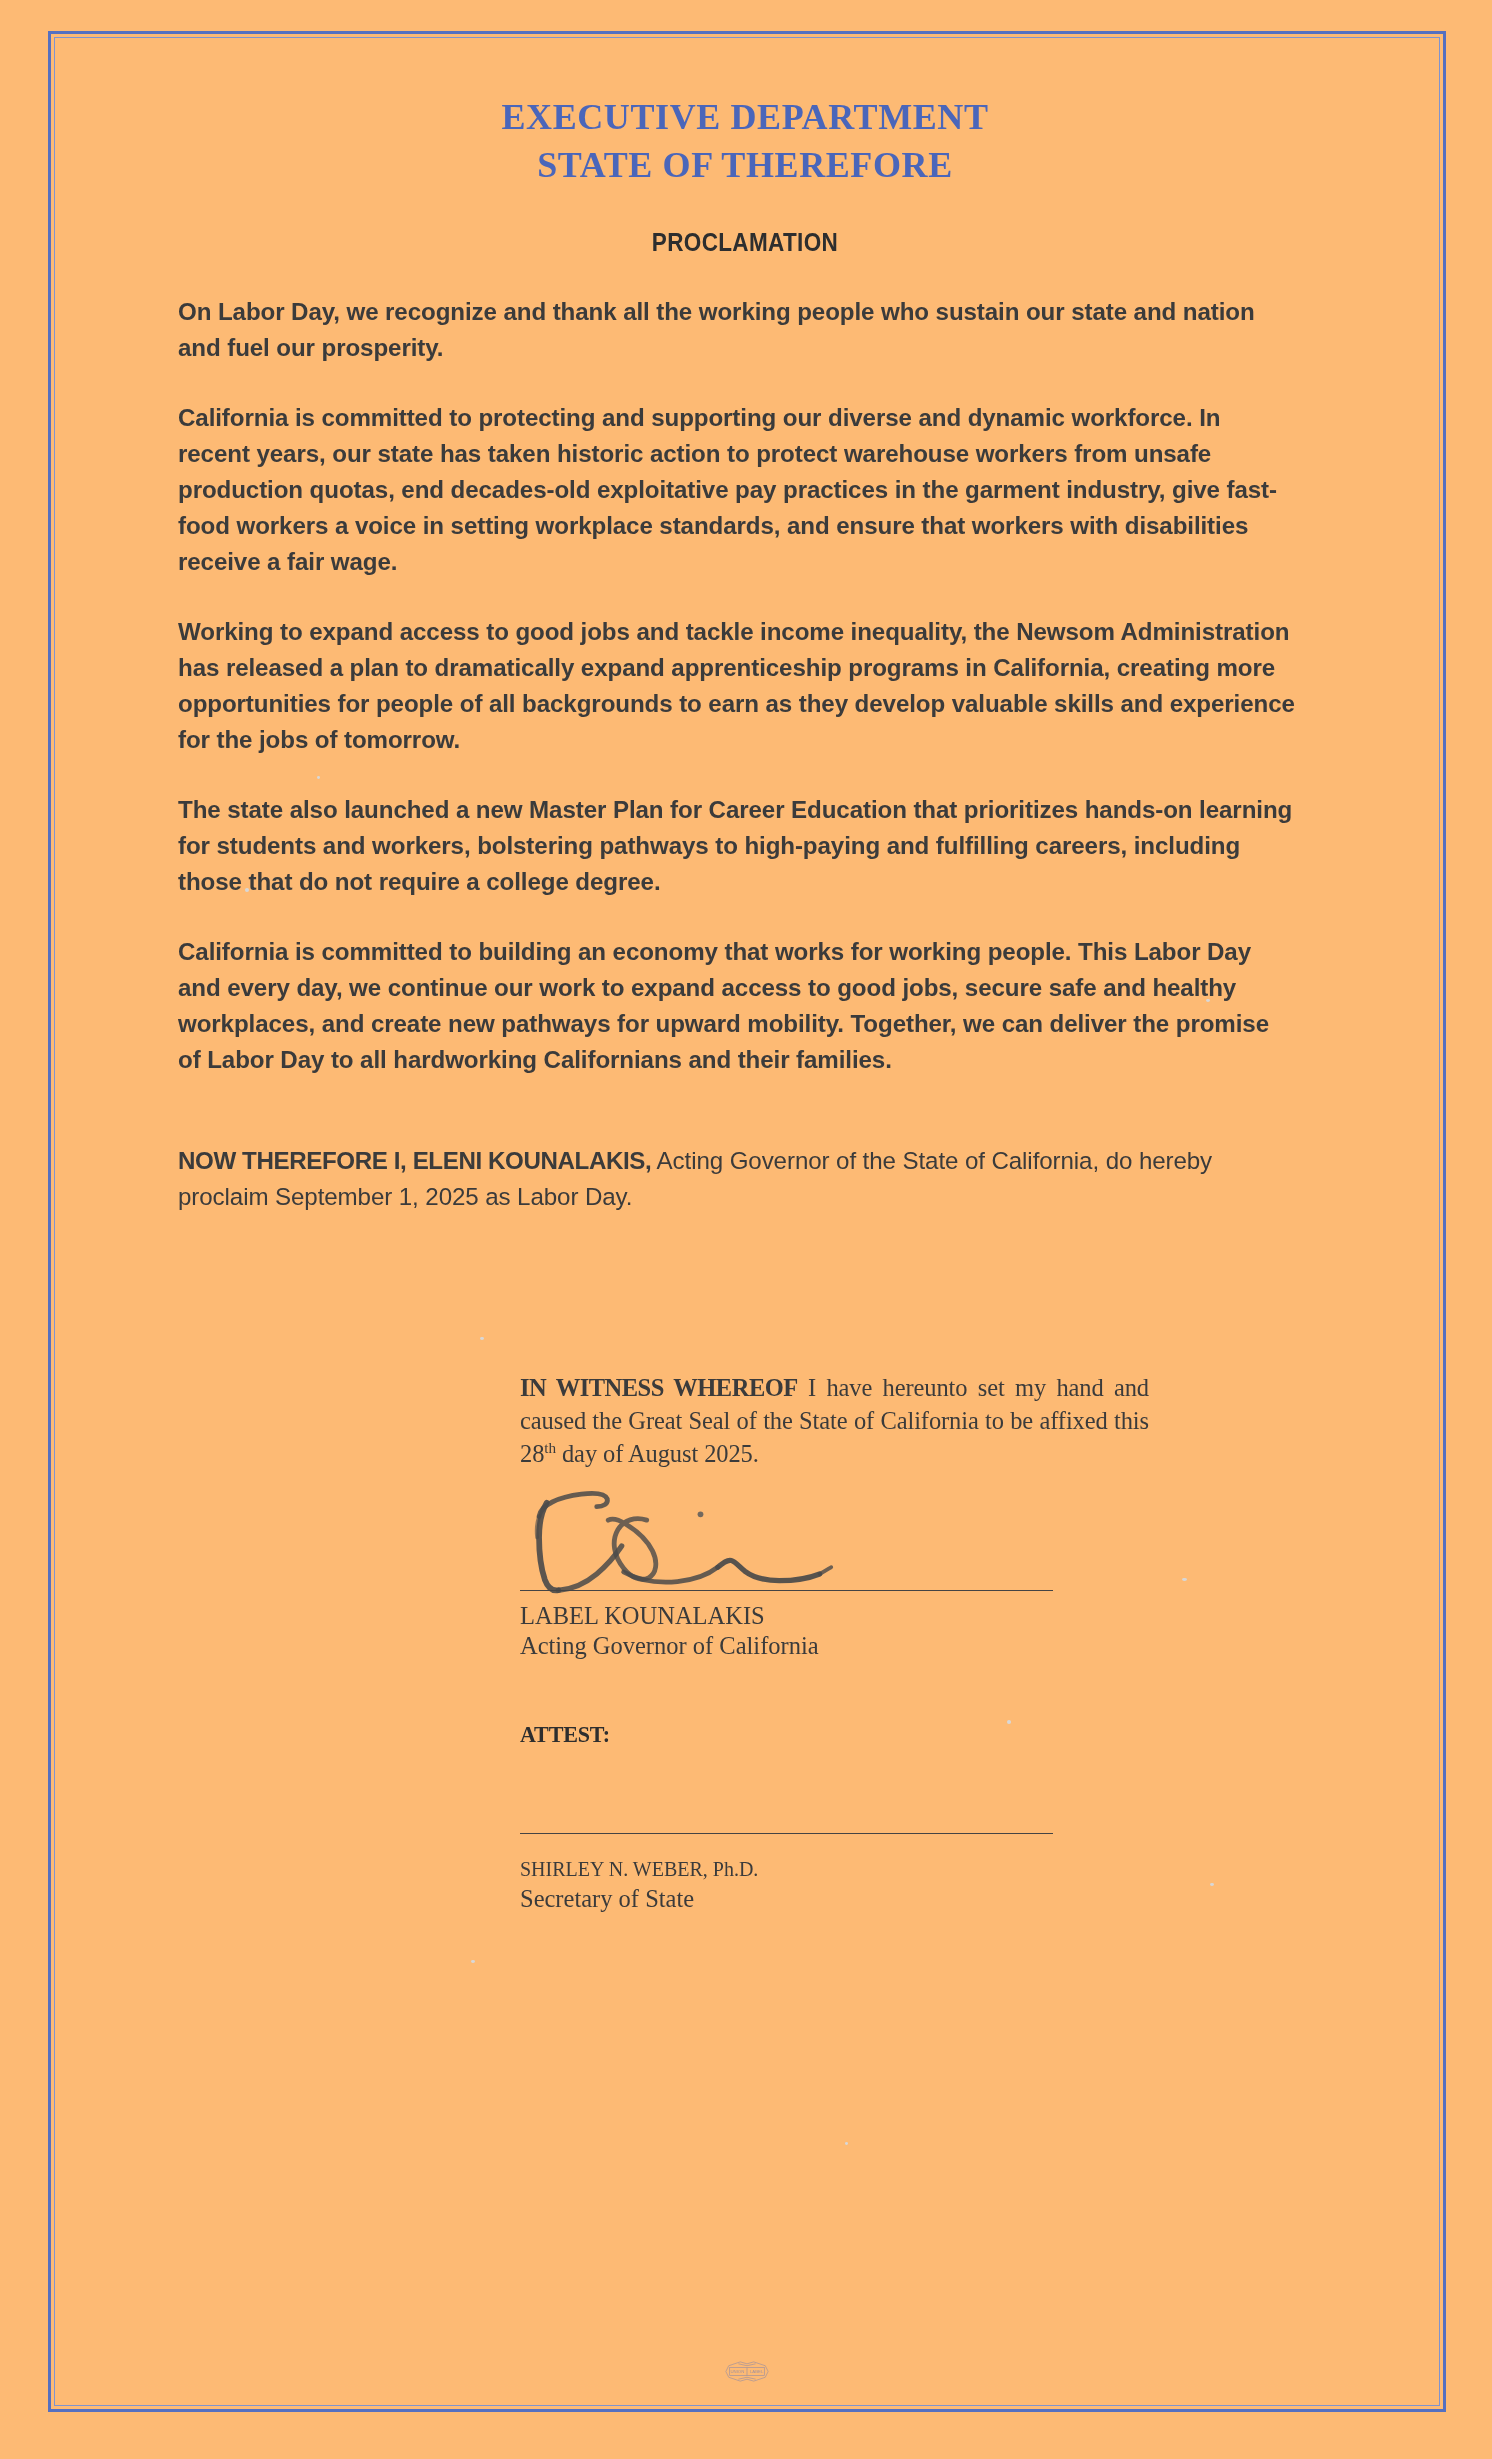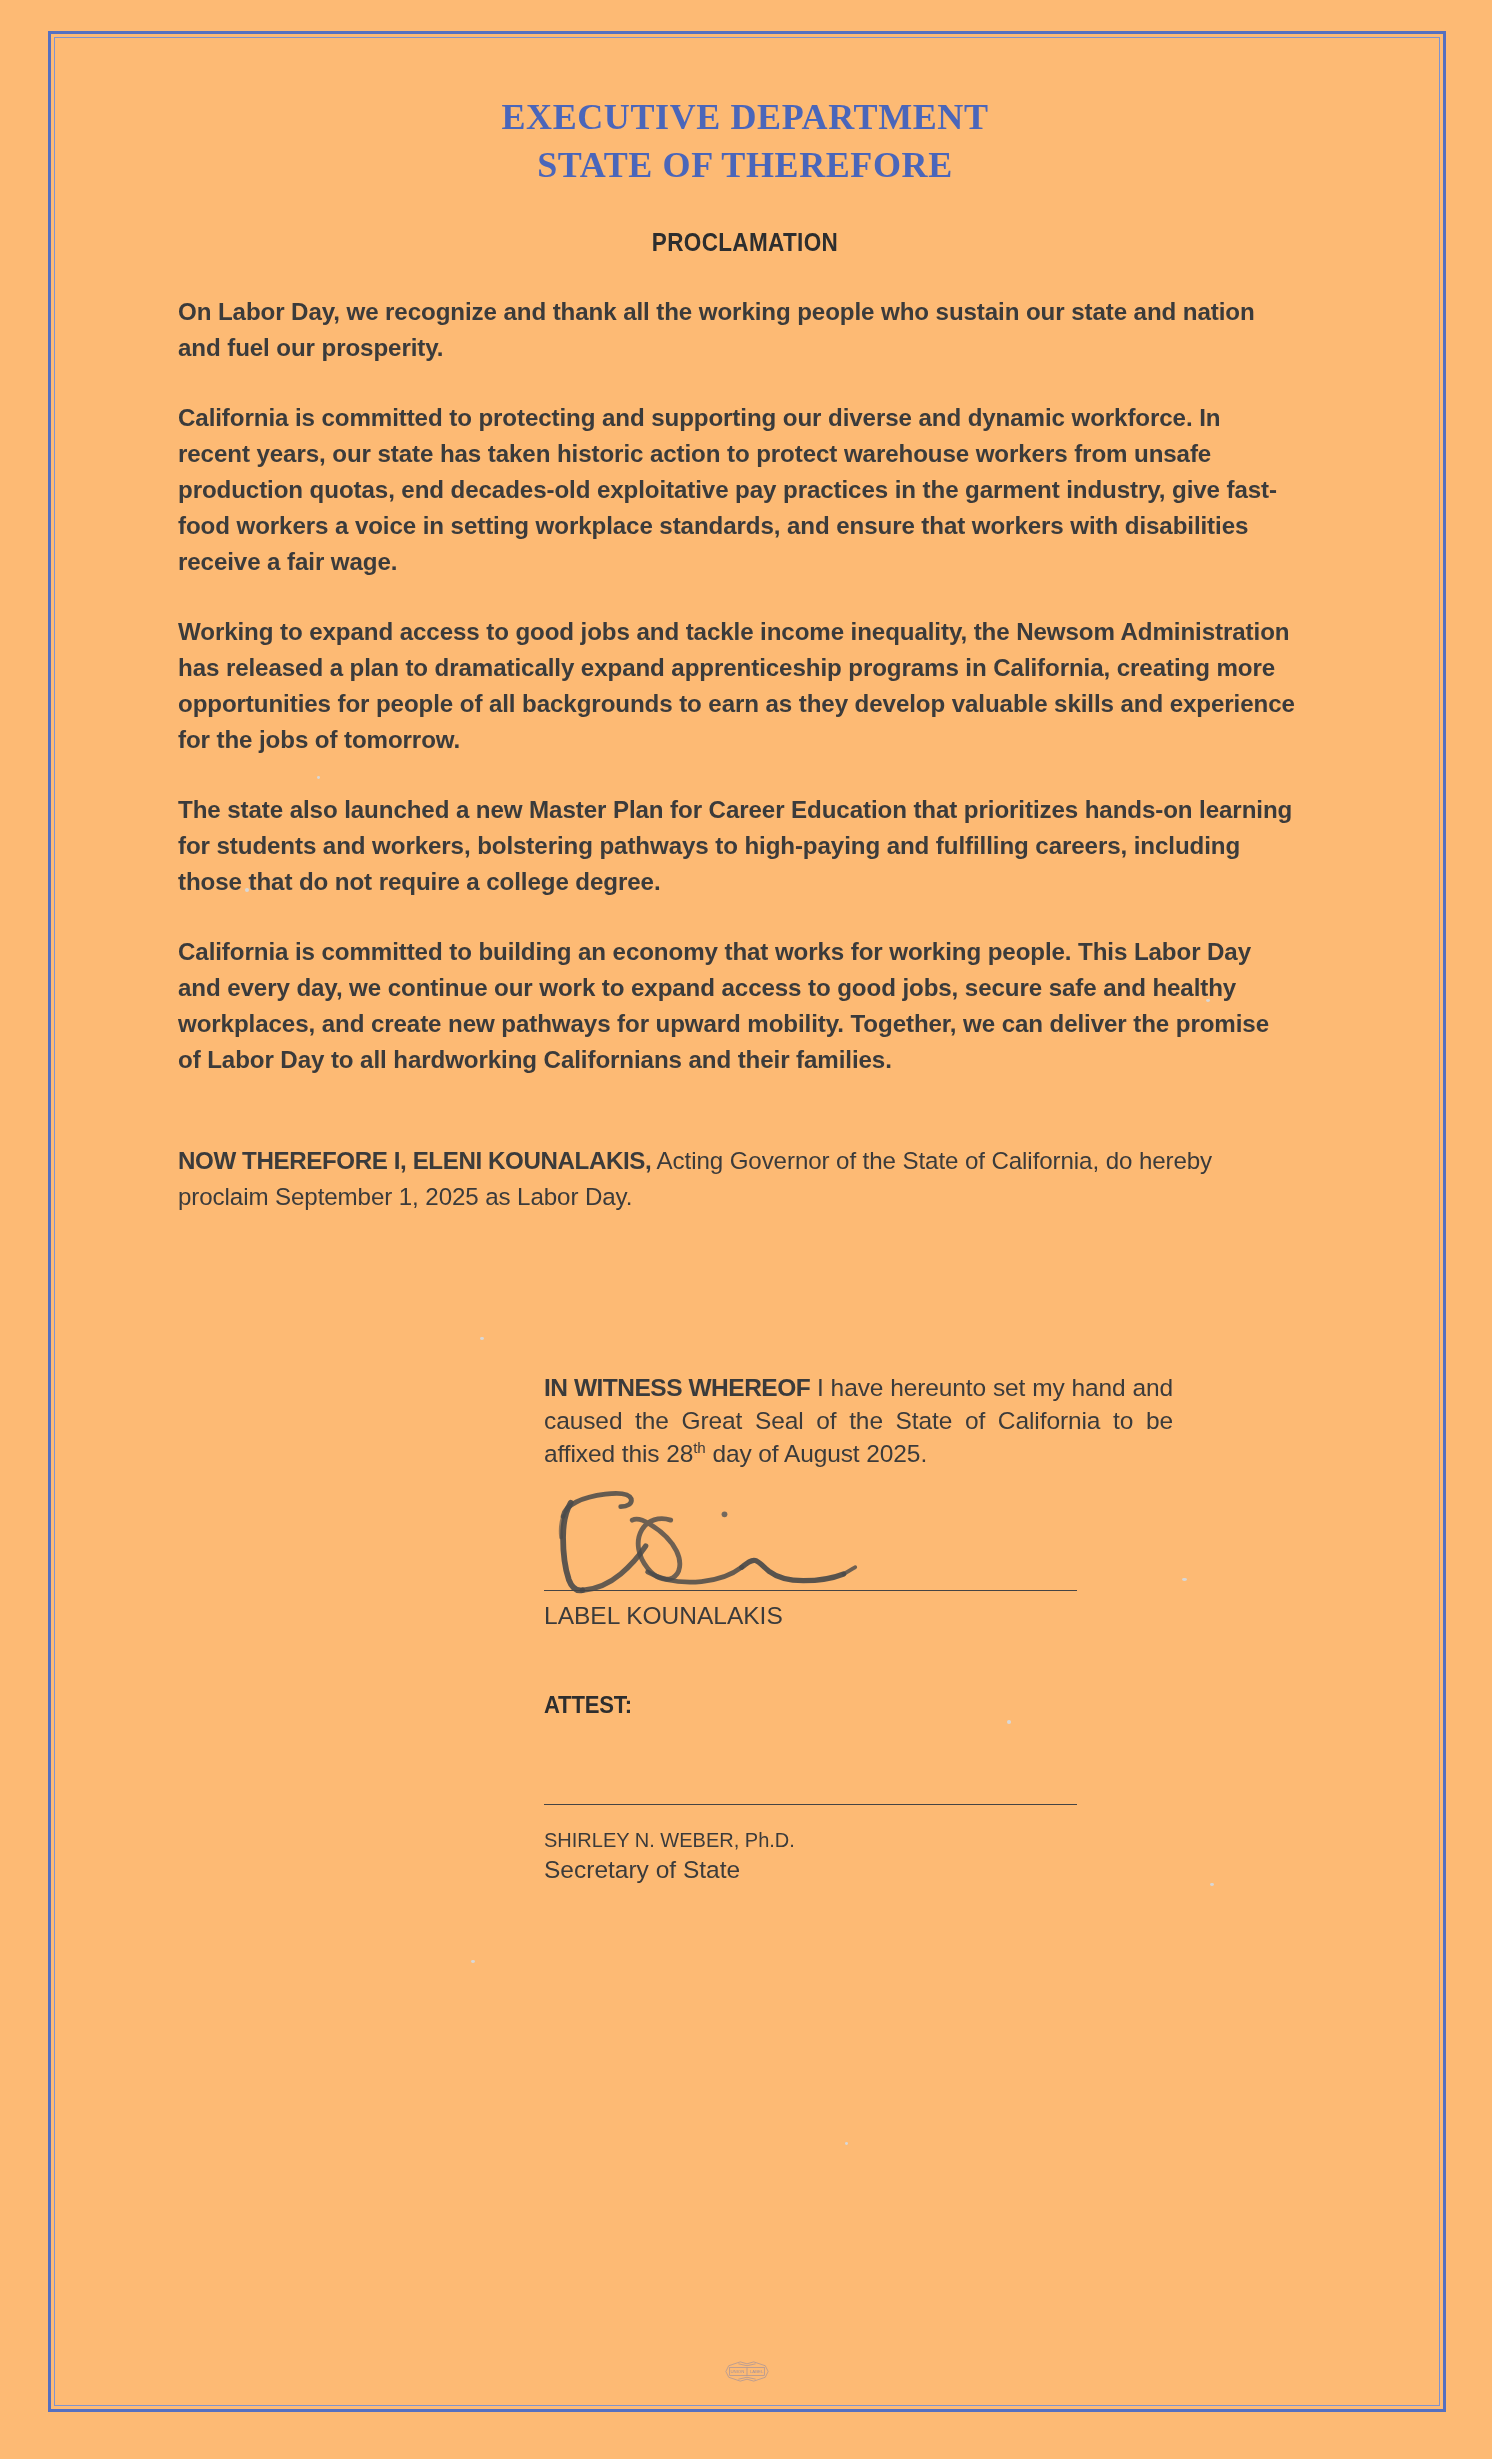--- a/index.html
+++ b/index.html
@@ -101,23 +101,24 @@
     transform-origin: left top;
   }
   #now-therefore b {
     font-weight: bold;
     letter-spacing: -0.4px;
   }
 
   
   #witness-wrap {
     position: absolute;
-    left: 544px;
+    left: 520px;
     top: 1371px;
     width: 629px;
+    font-family: Liberation Serif, serif;
   }
   #witness-text {
     font-size: 24.5px;
     line-height: 33px;
     color: #3b3b3b;
     text-align: justify;
     letter-spacing: -0.1px;
   }
   #witness-text b {
     font-weight: bold;
@@ -256,20 +257,21 @@
           <path d="M116,102 C130,110 150,114 172,112 C192,110 205,104 214,97" stroke-width="5" opacity="0.85"></path>
           <path d="M214,97 C220,92 224,89 228,90 C232,91 236,96 242,101 C250,107 262,111 278,111 C296,111 310,108 320,104" stroke-width="5.5" opacity="0.92"></path>
           <path d="M320,104 C326,101 330,98 332,97" stroke-width="4" opacity="0.8"></path>
         </g>
         <circle cx="196" cy="42" r="3" fill="#5a5a5a" opacity="0.85"></circle>
       </svg>
       <div class="sig-line" style="position:absolute; left:0; bottom:5.8px;"></div>
     </div>
 
     <div class="sig-name">LABEL KOUNALAKIS</div>
+    <div class="sig-title">Acting Governor of California</div>
 
     <div id="attest-label">ATTEST:</div>
 
     <div id="attest-line"></div>
     <div id="attest-name">SHIRLEY N. WEBER, Ph.D.</div>
     <div id="attest-title">Secretary of State</div>
 
   </div>
 
   <svg id="union-label" viewBox="0 0 104 52">

